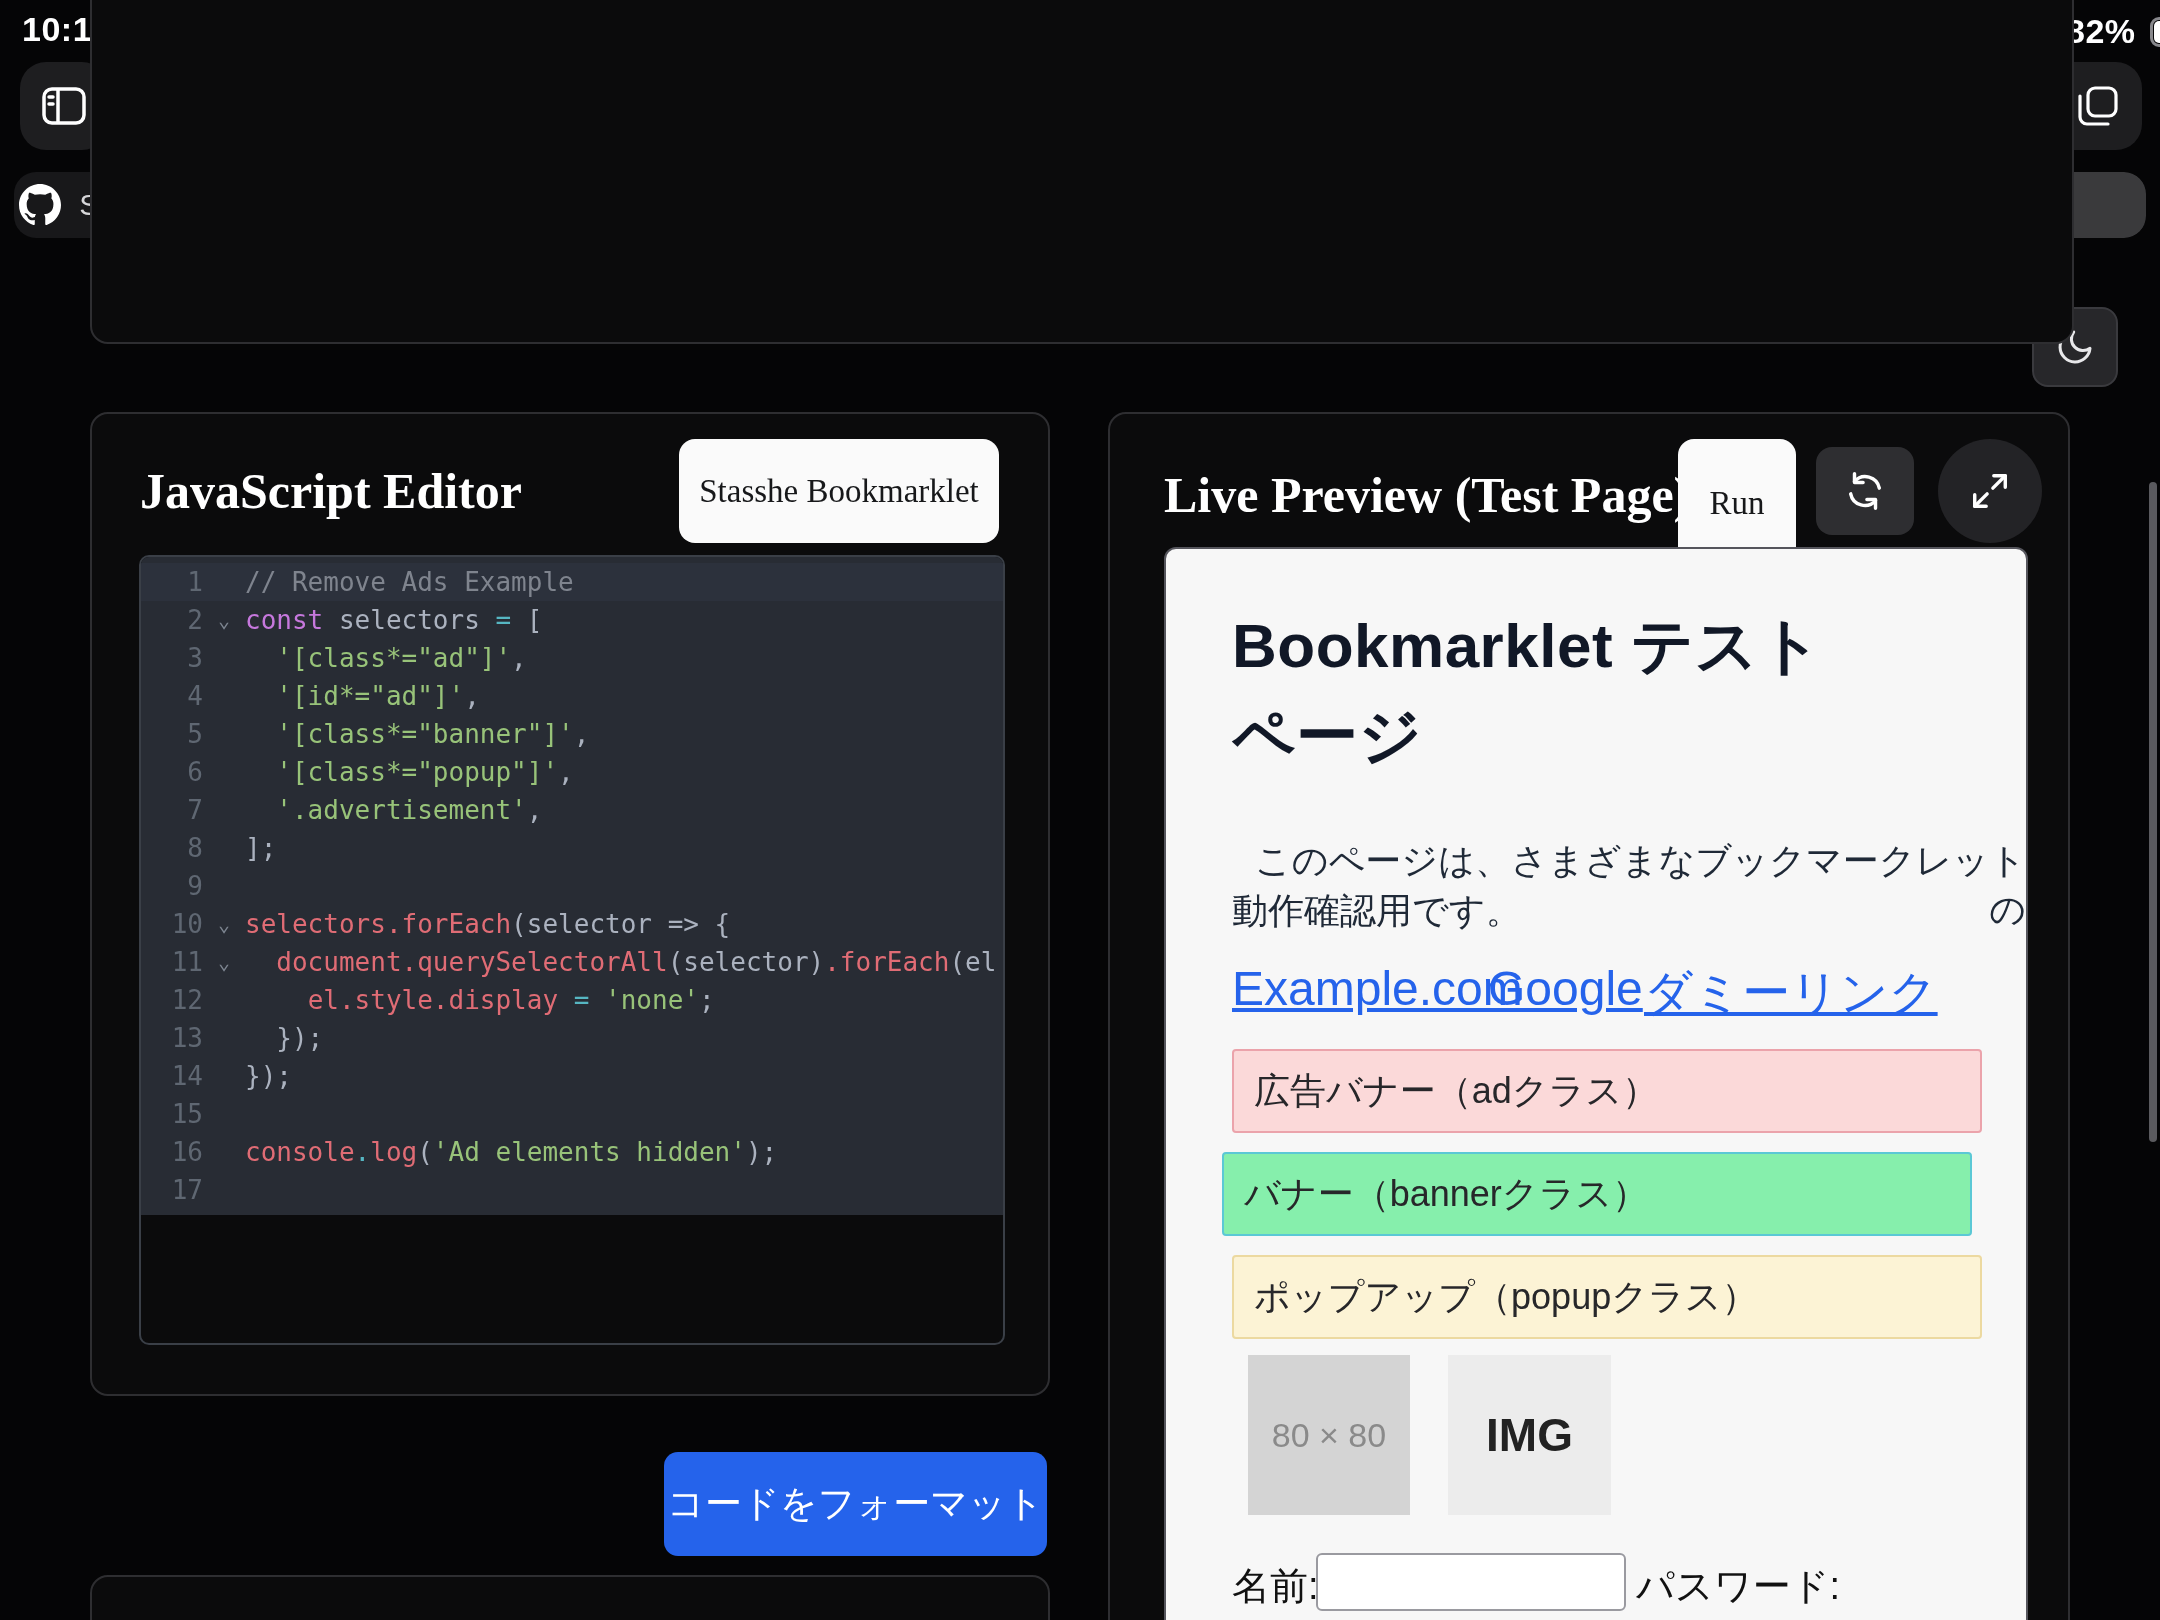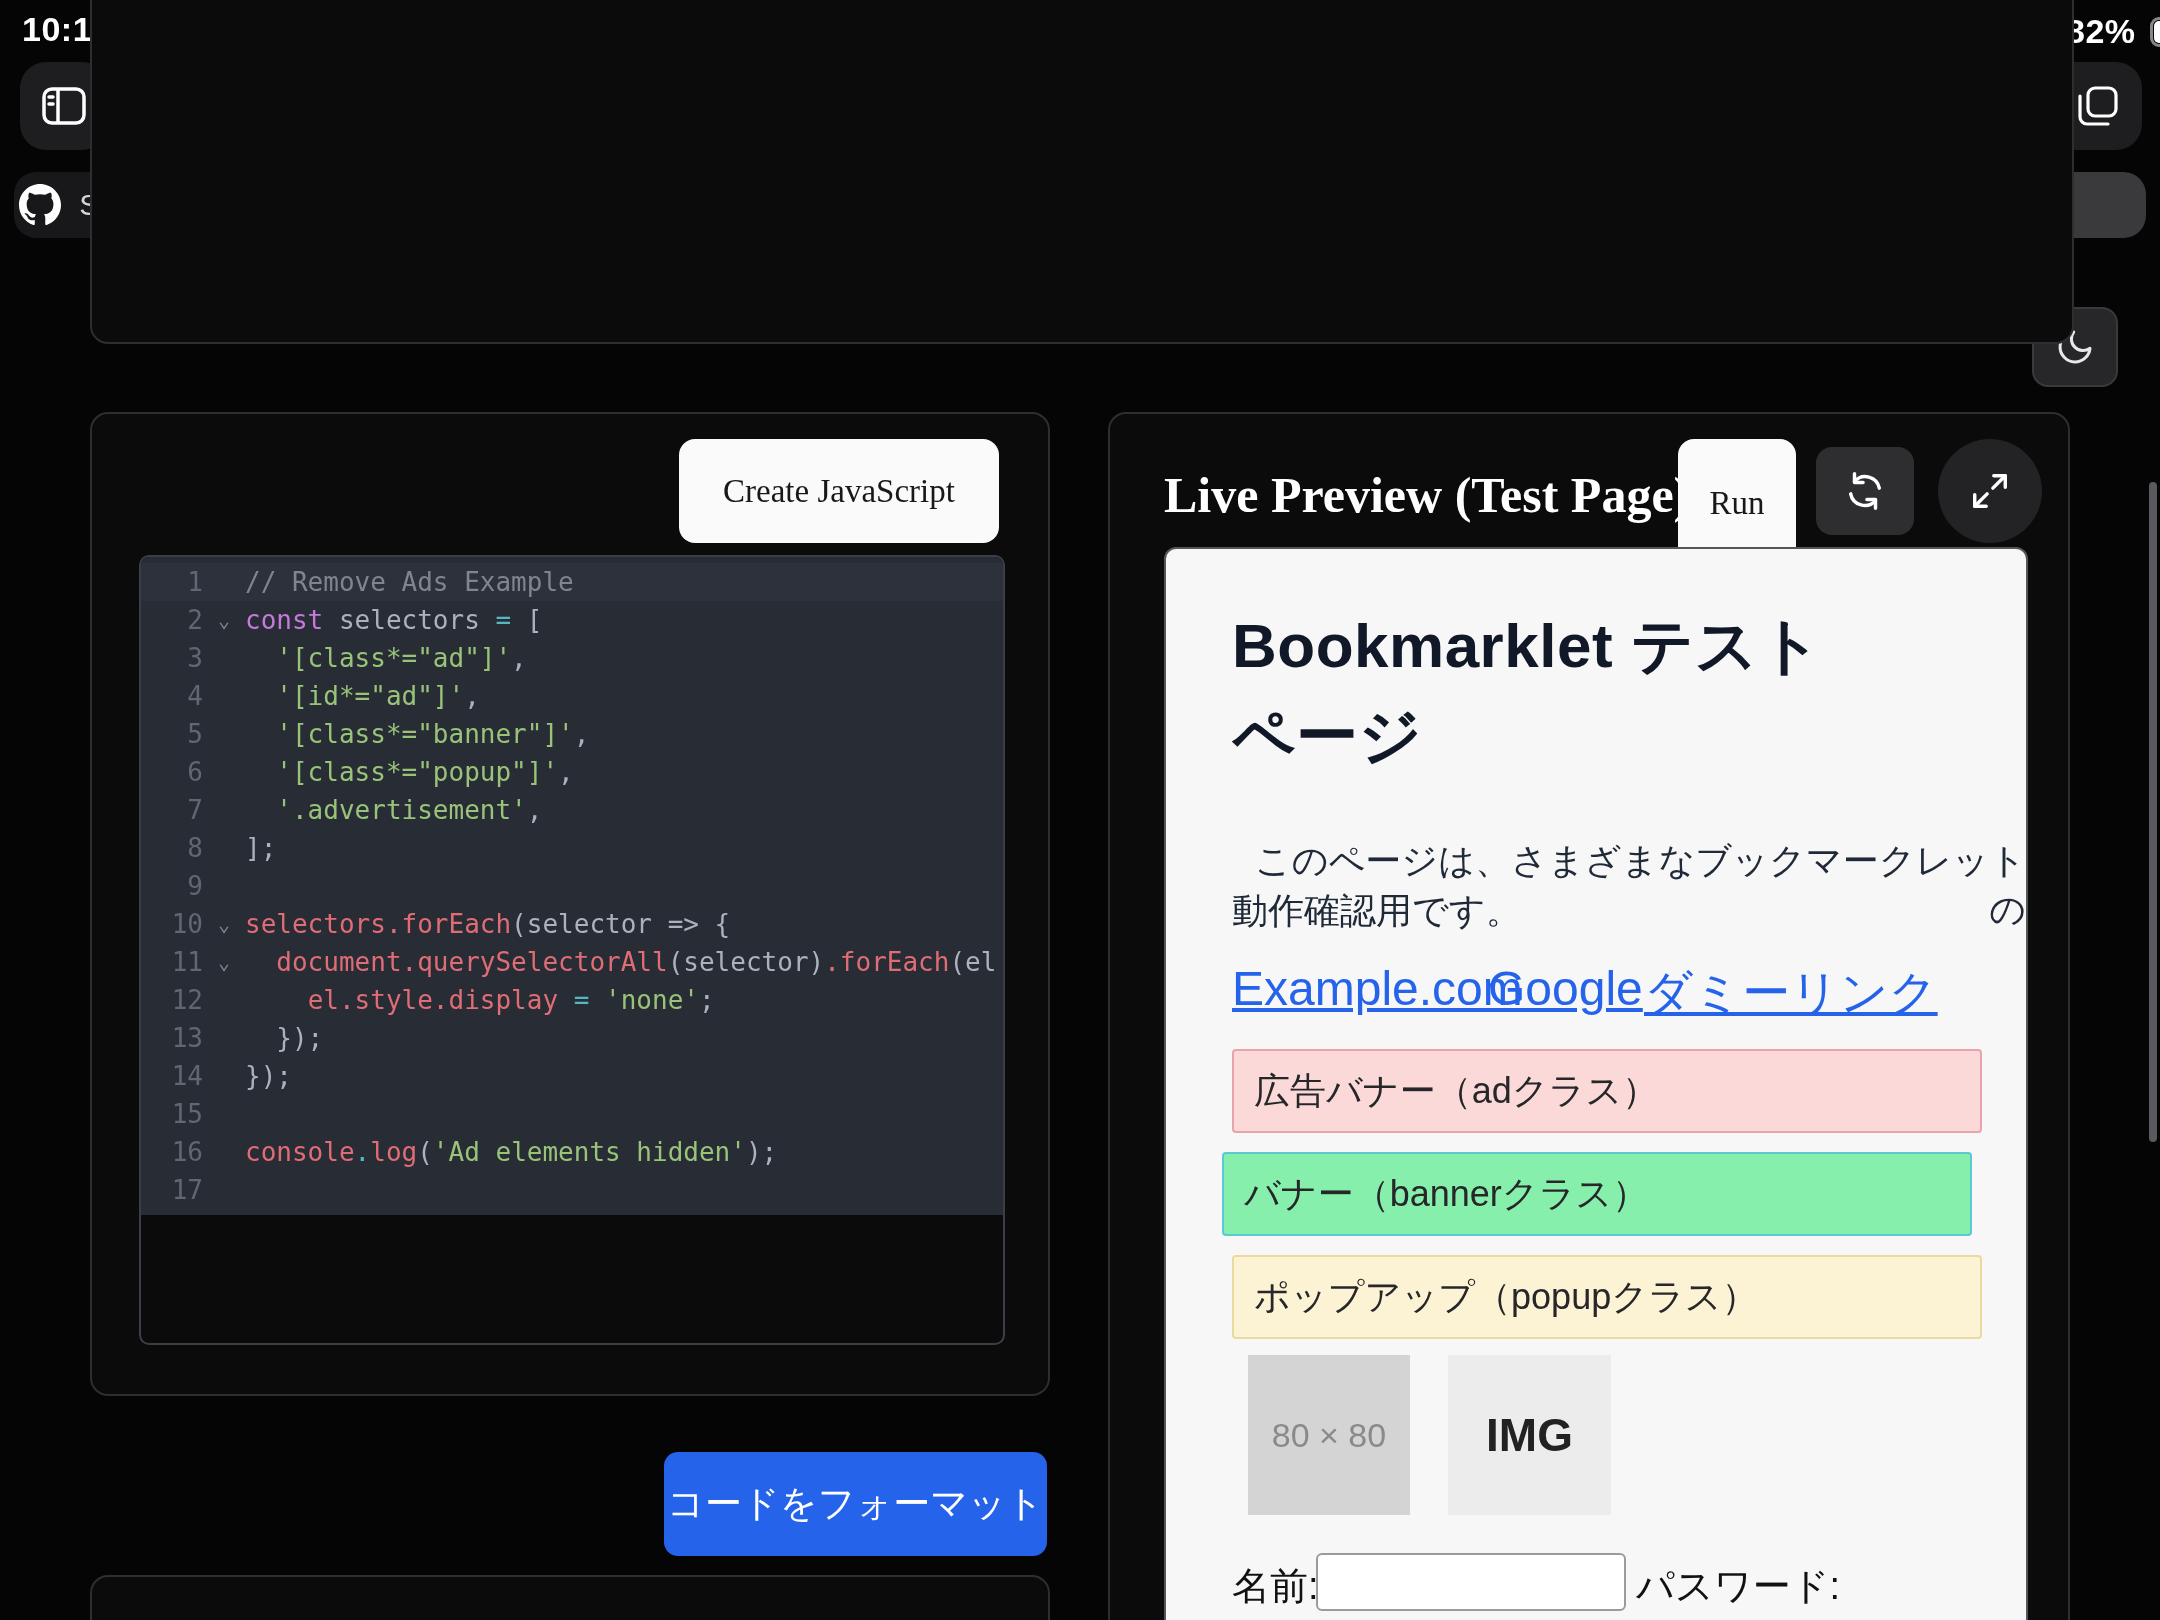--- a/index.html
+++ b/index.html
@@ -191,21 +191,22 @@
 
   <div class="abs moon-btn" style="left:2032px;top:307px;width:82px;height:76px;">
     <svg width="40" height="40" viewBox="0 0 24 24">
       <path d="M21 12.79A9 9 0 1 1 11.21 3 7 7 0 0 0 21 12.79z" stroke="#e8e8ea" stroke-width="1.8" fill="none" stroke-linejoin="round"></path>
     </svg>
   </div>
 
   <div class="abs card" style="left:90px;top:-80px;width:1980px;height:420px;"></div>
 
   <div class="abs card" style="left:90px;top:412px;width:956px;height:980px;">
-    <div class="abs serif white-btn" style="left:587px;top:25px;width:320px;height:104px;">Create JavaScript</div>
+    <div class="abs serif panel-title" style="left:48px;top:48px;">JavaScript Editor</div>
+    <div class="abs serif white-btn" style="left:587px;top:25px;width:320px;height:104px;">Stasshe Bookmarklet</div>
 
     <div class="abs editor-box" style="left:47px;top:141px;width:862px;height:786px;">
       <div class="code-area" id="code-area" style="width:100%;height:652px;">
           <div class="code-line active"><span class="gut">1</span><span class="fold"></span><span class="code-txt"><span class="tk-com">// Remove Ads Example</span></span></div>
           <div class="code-line"><span class="gut">2</span><span class="fold">⌄</span><span class="code-txt"><span class="tk-kw">const</span><span class="tk-id"> selectors </span><span class="tk-op">=</span><span class="tk-pun"> [</span></span></div>
           <div class="code-line"><span class="gut">3</span><span class="fold"></span><span class="code-txt"><span class="tk-str">  '[class*="ad"]'</span><span class="tk-pun">,</span></span></div>
           <div class="code-line"><span class="gut">4</span><span class="fold"></span><span class="code-txt"><span class="tk-str">  '[id*="ad"]'</span><span class="tk-pun">,</span></span></div>
           <div class="code-line"><span class="gut">5</span><span class="fold"></span><span class="code-txt"><span class="tk-str">  '[class*="banner"]'</span><span class="tk-pun">,</span></span></div>
           <div class="code-line"><span class="gut">6</span><span class="fold"></span><span class="code-txt"><span class="tk-str">  '[class*="popup"]'</span><span class="tk-pun">,</span></span></div>
           <div class="code-line"><span class="gut">7</span><span class="fold"></span><span class="code-txt"><span class="tk-str">  '.advertisement'</span><span class="tk-pun">,</span></span></div>

